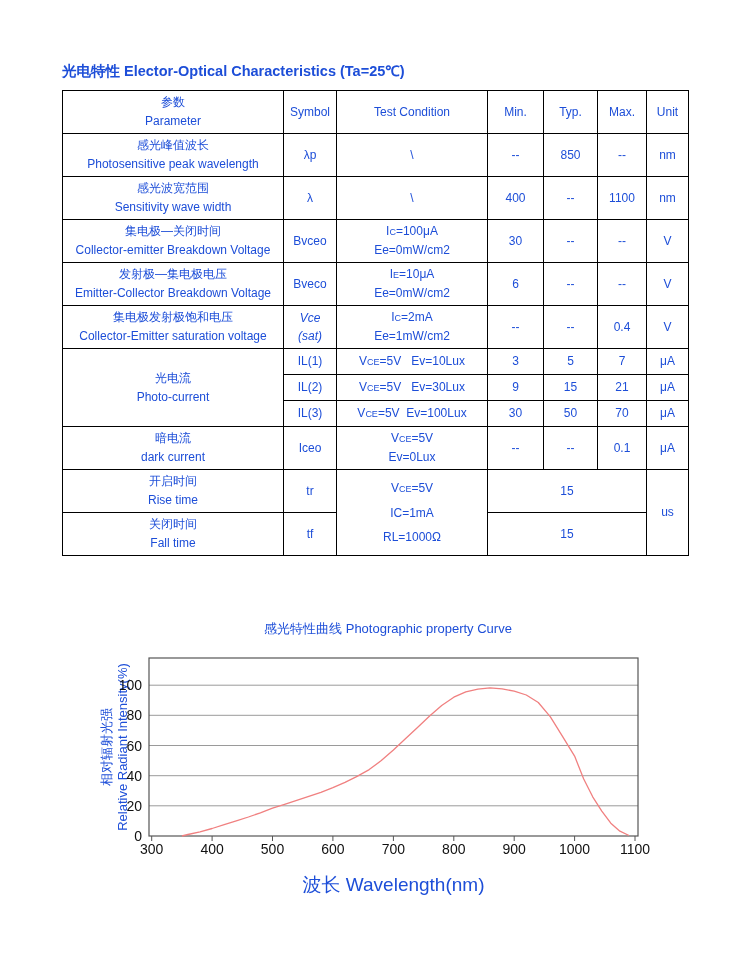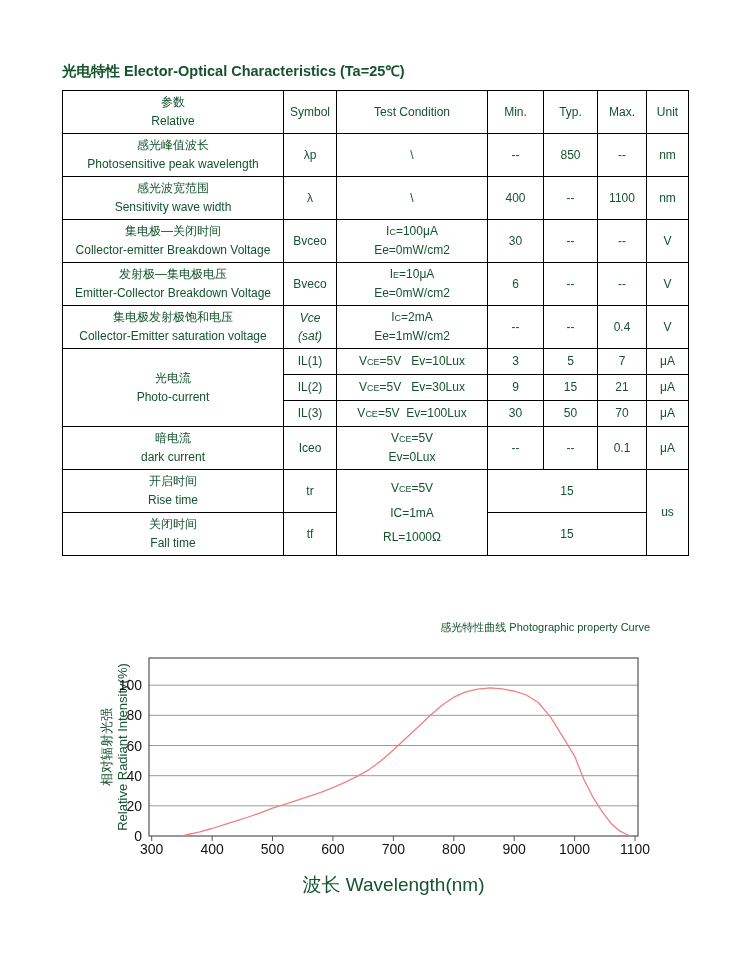--- a/index.html
+++ b/index.html
@@ -1,34 +1,34 @@
 <!DOCTYPE html>
 <html><head>
 <meta charset="utf-8">
 <style>
   html,body{margin:0;padding:0;background:#fff;}
   .page{position:relative;width:750px;height:970px;background:#ffffff;
-        font-family:"Liberation Sans",sans-serif;color:#14532d;overflow:hidden;}
+        font-family:"Liberation Sans",sans-serif;color:#1d4ed8;overflow:hidden;}
   .sec-title{position:absolute;left:62px;font-size:14.5px;font-weight:bold;white-space:nowrap;}
   #title1{top:60px;}
   #title2{top:586px;}
 
   
   table.spec{position:absolute;left:62px;top:90px;width:626px;
              border-collapse:collapse;table-layout:fixed;}
   table.spec td{border:1px solid #000;text-align:center;vertical-align:middle;
                 font-size:12px;line-height:1.55;padding:0 2px;overflow:hidden;}
   tr.h43{height:43px;} tr.h26{height:26px;}
   .sm{font-size:9px;}
   .cond3 div{line-height:24px;}
   .sym2 div{line-height:18px;font-style:italic;}
 
   
-  #chart-title{position:absolute;left:100px;top:620px;width:550px;text-align:right;
-               font-size:11px;white-space:nowrap;}
+  #chart-title{position:absolute;left:113px;top:620px;width:550px;text-align:center;
+               font-size:13px;white-space:nowrap;}
   #ylab{position:absolute;left:21px;top:730px;width:190px;height:34px;
         transform:rotate(-90deg);text-align:center;font-size:13px;line-height:16px;white-space:nowrap;}
   #xlab{position:absolute;left:149px;top:872px;width:489px;text-align:center;font-size:19px;}
   #chart-svg{position:absolute;left:95px;top:652px;}
   #chart-svg text{font-family:"Liberation Sans",sans-serif;fill:#111;}
 </style>
 </head>
 <body>
 
 <div class="page">
@@ -42,21 +42,21 @@
         <col style="width:151px">
       <col style="width:56px">
         <col style="width:54px">
         <col style="width:49px">
         <col style="width:42px">
     </colgroup>
     <tbody>
       <tr class="h43">
         <td>
           <div>参数</div>
-          <div>Relative</div>
+          <div>Parameter</div>
         </td>
         <td>Symbol</td>
         <td>Test Condition</td>
         <td>Min.</td>
         <td>Typ.</td>
         <td>Max.</td>
         <td>Unit</td>
       </tr>
 
       <tr class="h43">

